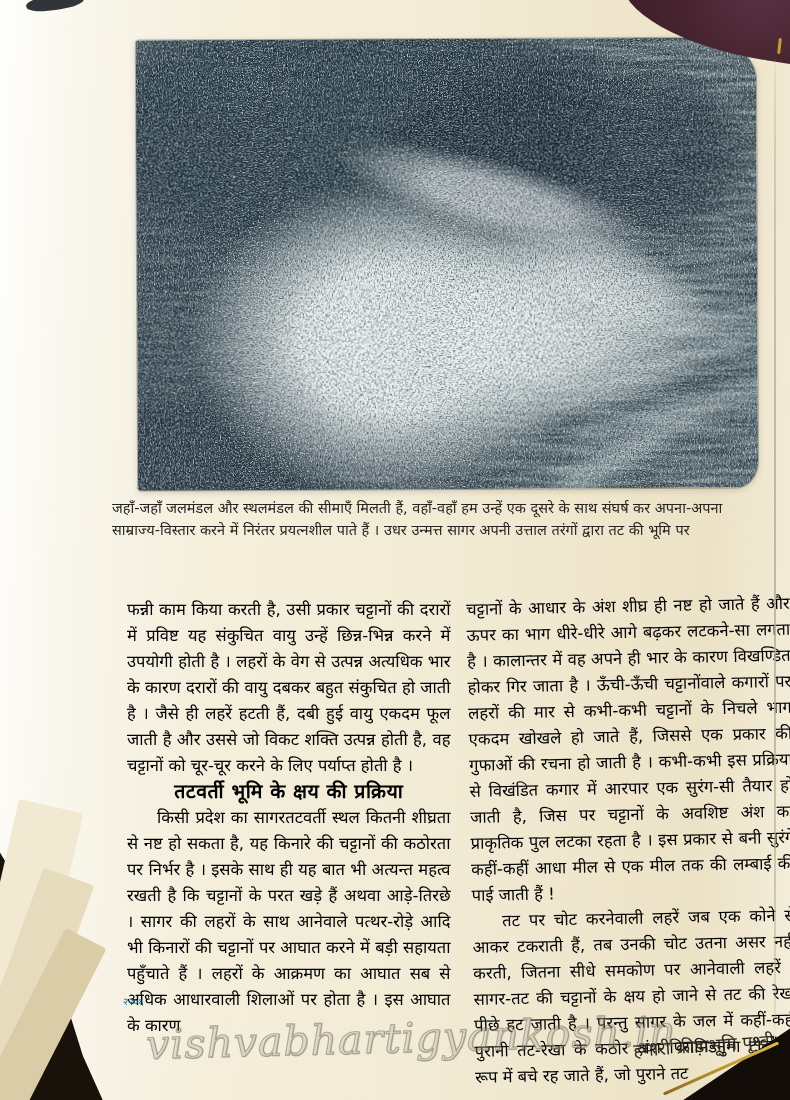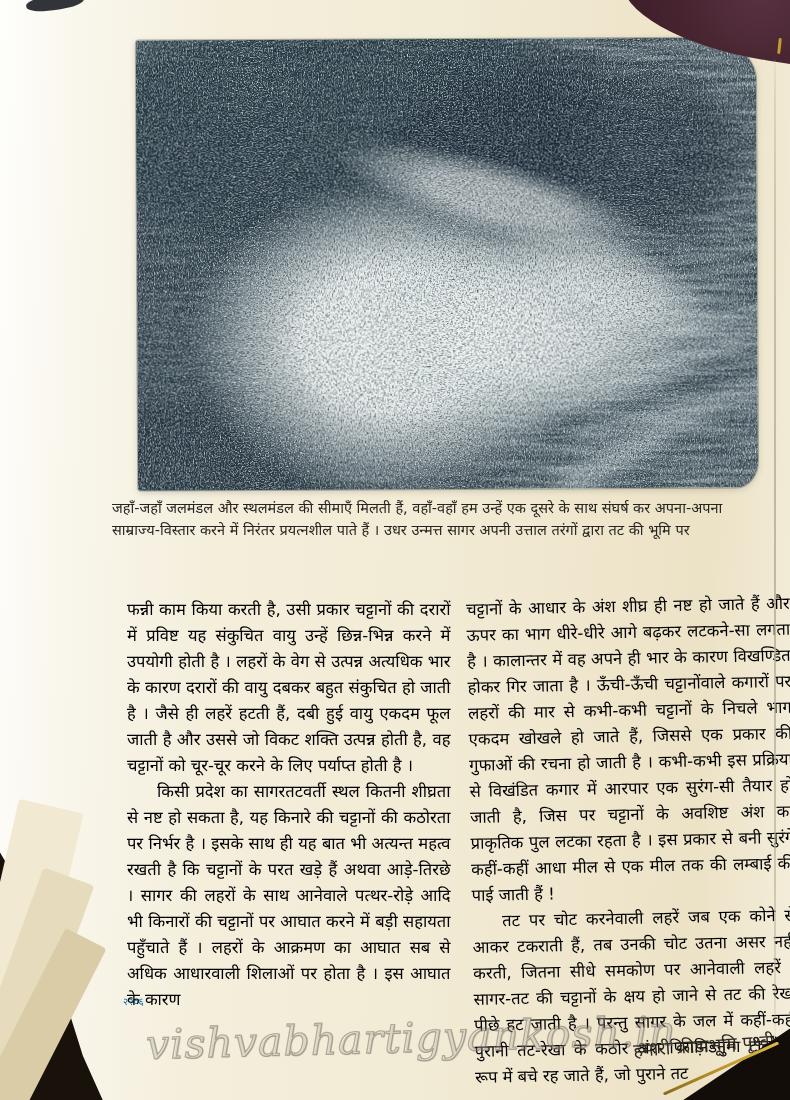--- a/index.html
+++ b/index.html
@@ -165,20 +165,21 @@
 </figure>
 
 <div class="caption">
   <div>जहाँ-जहाँ जलमंडल और स्थलमंडल की सीमाएँ मिलती हैं, वहाँ-वहाँ हम उन्हें एक दूसरे के साथ संघर्ष कर अपना-अपना</div>
   <div>साम्राज्य-विस्तार करने में निरंतर प्रयत्नशील पाते हैं । उधर उन्मत्त सागर अपनी उत्ताल तरंगों द्वारा तट की भूमि पर</div>
 </div>
 
 <div class="columns">
   <div class="col">
     <p>फन्नी काम किया करती है, उसी प्रकार चट्टानों की दरारों में प्रविष्ट यह संकुचित वायु उन्हें छिन्न-भिन्न करने में उपयोगी होती है । लहरों के वेग से उत्पन्न अत्यधिक भार के कारण दरारों की वायु दबकर बहुत संकुचित हो जाती है । जैसे ही लहरें हटती हैं, दबी हुई वायु एकदम फूल जाती है और उससे जो विकट शक्ति उत्पन्न होती है, वह चट्टानों को चूर-चूर करने के लिए पर्याप्त होती है ।</p>
+    <p class="heading">तटवर्ती भूमि के क्षय की प्रक्रिया</p>
     <p class="indent">किसी प्रदेश का सागरतटवर्ती स्थल कितनी शीघ्रता से नष्ट हो सकता है, यह किनारे की चट्टानों की कठोरता पर निर्भर है । इसके साथ ही यह बात भी अत्यन्त महत्व रखती है कि चट्टानों के परत खड़े हैं अथवा आड़े-तिरछे । सागर की लहरों के साथ आनेवाले पत्थर-रोड़े आदि भी किनारों की चट्टानों पर आघात करने में बड़ी सहायता पहुँचाते हैं । लहरों के आक्रमण का आघात सब से अधिक आधारवाली शिलाओं पर होता है । इस आघात के कारण</p>
   </div>
   <div class="col col-right">
     <p>चट्टानों के आधार के अंश शीघ्र ही नष्ट हो जाते हैं और ऊपर का भाग धीरे-धीरे आगे बढ़कर लटकने-सा लगता है । कालान्तर में वह अपने ही भार के कारण विखण्डित होकर गिर जाता है । ऊँची-ऊँची चट्टानोंवाले कगारों पर लहरों की मार से कभी-कभी चट्टानों के निचले भाग एकदम खोखले हो जाते हैं, जिससे एक प्रकार की गुफाओं की रचना हो जाती है । कभी-कभी इस प्रक्रिया से विखंडित कगार में आरपार एक सुरंग-सी तैयार हो जाती है, जिस पर चट्टानों के अवशिष्ट अंश का प्राकृतिक पुल लटका रहता है । इस प्रकार से बनी सुरंगें कहीं-कहीं आधा मील से एक मील तक की लम्बाई की पाई जाती हैं !</p>
     <p class="indent">तट पर चोट करनेवाली लहरें जब एक कोने से आकर टकराती हैं, तब उनकी चोट उतना असर नहीं करती, जितना सीधे समकोण पर आनेवाली लहरें । सागर-तट की चट्टानों के क्षय हो जाने से तट की रेखा पीछे हट जाती है । परन्तु सागर के जल में कहीं-कहीं पुरानी तट-रेखा के कठोर अंश पिरामिडनुमा टीलों के रूप में बचे रह जाते हैं, जो पुराने तट</p>
   </div>
 </div>
 
 <div class="watermark">vishvabhartigyankosh.in</div>
 <div class="page-number">२२०६</div>

